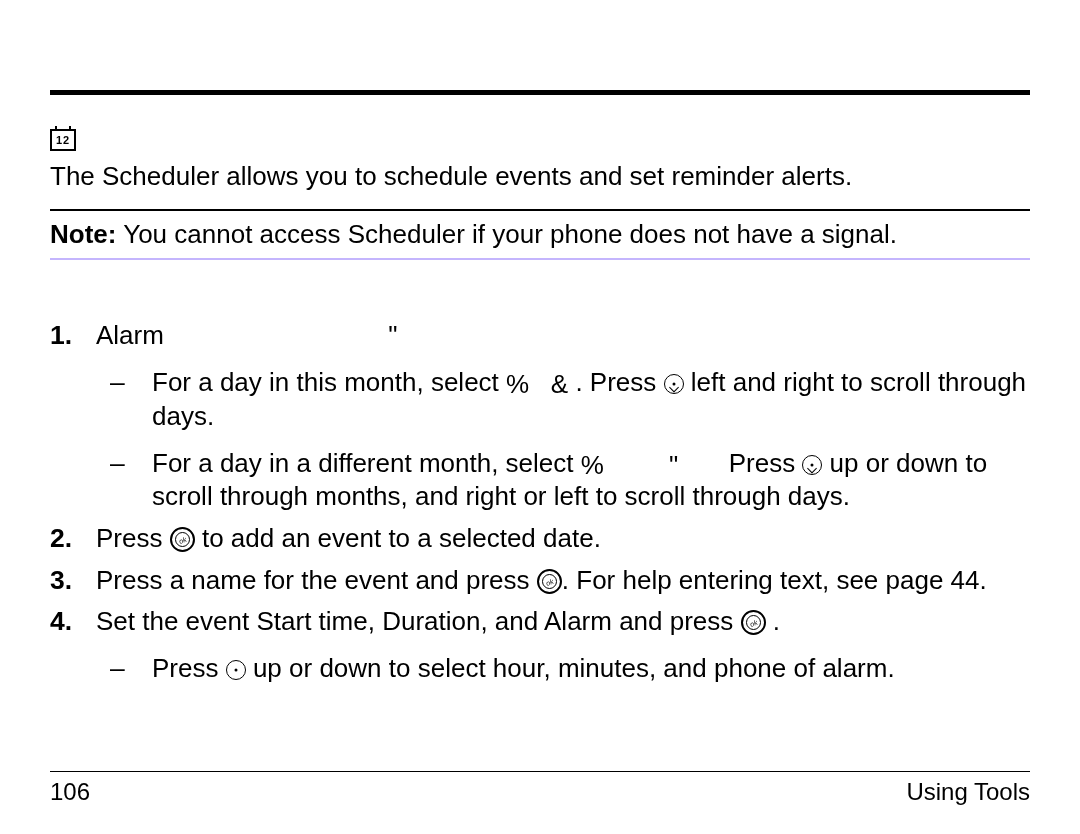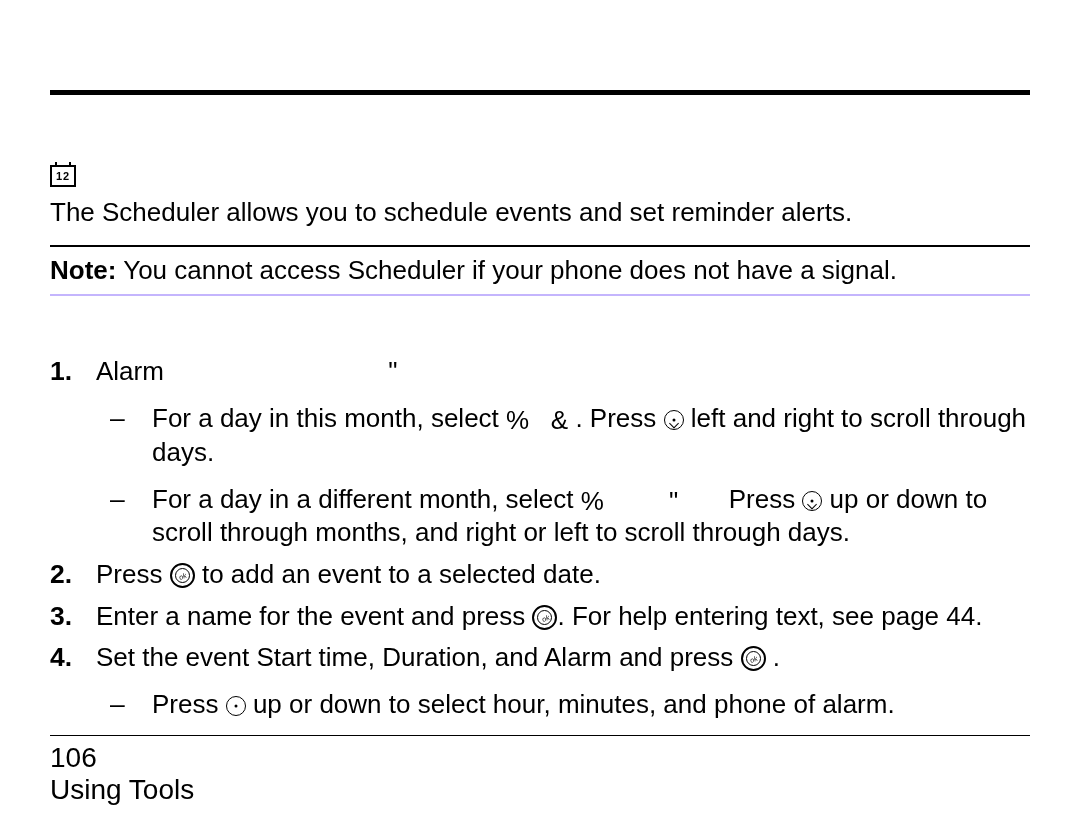--- a/index.html
+++ b/index.html
@@ -33,21 +33,20 @@
     border: 2px solid #000;
     display: inline-flex;
     align-items: center;
     justify-content: center;
     font-size: 11px;
     font-weight: bold;
     letter-spacing: 1px;
     line-height: 1;
     position: relative;
     margin-bottom: 6px;
-    margin-top: 36px;
   }
   .calendar-icon::before {
     content: "";
     position: absolute;
     top: -5px;
     left: 3px;
     width: 2px;
     height: 5px;
     background: #000;
   }
@@ -174,22 +173,21 @@
     bottom: 28px;
   }
   .footer-rule {
     border: none;
     border-top: 1.5px solid #000;
     margin: 0 0 6px 0;
   }
   .footer-row {
     display: flex;
     justify-content: space-between;
-    font-size: 28px;
-    flex-direction: column;
+    font-size: 24px;
   }
 </style>
 </head>
 <body>
 
 <div class="page">
 
   <hr class="hr-thick">
 
   <div class="intro-row">
@@ -226,21 +224,21 @@
     </li>
 
     <li>
       <span class="body-text">
         <span>Press </span><span class="ok-icon"></span><span> to add an event to a selected date.</span>
       </span>
     </li>
 
     <li>
       <span class="body-text">
-        <span>Enter a name for the event and press </span><span class="ok-icon"></span><span>. For help entering text, see page 44.</span>
+        <span>Press a name for the event and press </span><span class="ok-icon"></span><span>. For help entering text, see page 44.</span>
       </span>
     </li>
 
     <li>
       <span class="body-text">
         <span>Set the event Start time, Duration, and Alarm and press </span><span class="ok-icon"></span><span> .</span>
       </span>
       <ul class="sub">
         <li>
           <span class="body-text">

